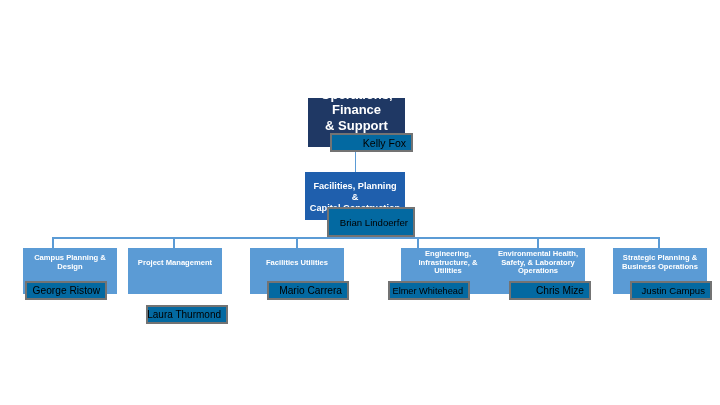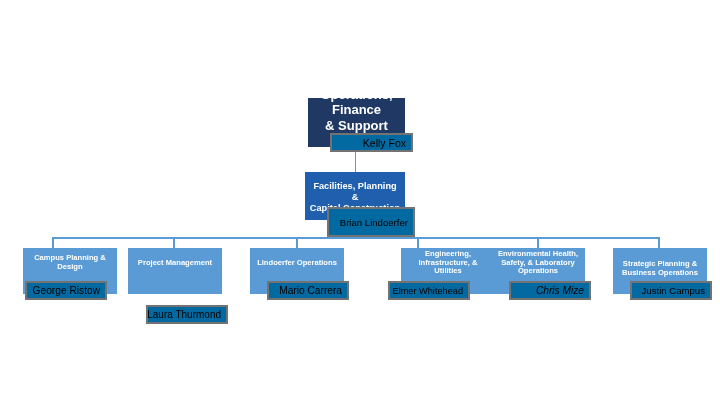--- a/index.html
+++ b/index.html
@@ -131,45 +131,45 @@
   </div>
 
   <div class="unit-box level-2" style="left:128px; top:248px; width:94px; height:46px;">
     <span class="unit-title">Project Management</span>
   </div>
   <div class="name-plate np-2" style="left:146px; top:281px; width:82px; height:19px; font-size:10px;margin-top:24px;">
     <span>Laura Thurmond</span>
   </div>
 
   <div class="unit-box level-2" style="left:250px; top:248px; width:94px; height:46px;">
-    <span class="unit-title">Lindoerfer Operations</span>
+    <span class="unit-title">Facilities Utilities</span>
   </div>
   <div class="name-plate np-2" style="left:267px; top:281px; width:82px; height:19px;">
     <span>Mario Carrera</span>
   </div>
 
   <div class="unit-box level-2" style="left:371px; top:248px; width:94px; height:46px;margin-left:30px;">
     <span class="unit-title">Engineering,
 Infrastructure, &amp;
 Utilities</span>
   </div>
   <div class="name-plate np-2" style="left:388px; top:281px; width:82px; height:19px; font-size:9.2px;">
     <span>Elmer Whitehead</span>
   </div>
 
   <div class="unit-box level-2" style="left:491px; top:248px; width:94px; height:46px;">
     <span class="unit-title">Environmental Health,
 Safety, &amp; Laboratory
 Operations</span>
   </div>
-  <div class="name-plate np-2" style="left:509px; top:281px; width:82px; height:19px;font-style:italic;">
+  <div class="name-plate np-2" style="left:509px; top:281px; width:82px; height:19px;">
     <span>Chris Mize</span>
   </div>
 
-  <div class="unit-box level-2" style="left:613px; top:248px; width:94px; height:46px;align-items:flex-end;">
+  <div class="unit-box level-2" style="left:613px; top:248px; width:94px; height:46px;">
     <span class="unit-title">Strategic Planning &amp;
 Business Operations</span>
   </div>
   <div class="name-plate np-2" style="left:630px; top:281px; width:82px; height:19px; font-size:9.6px;">
     <span>Justin Campus</span>
   </div>
 
 </div>
 
 </body></html>

